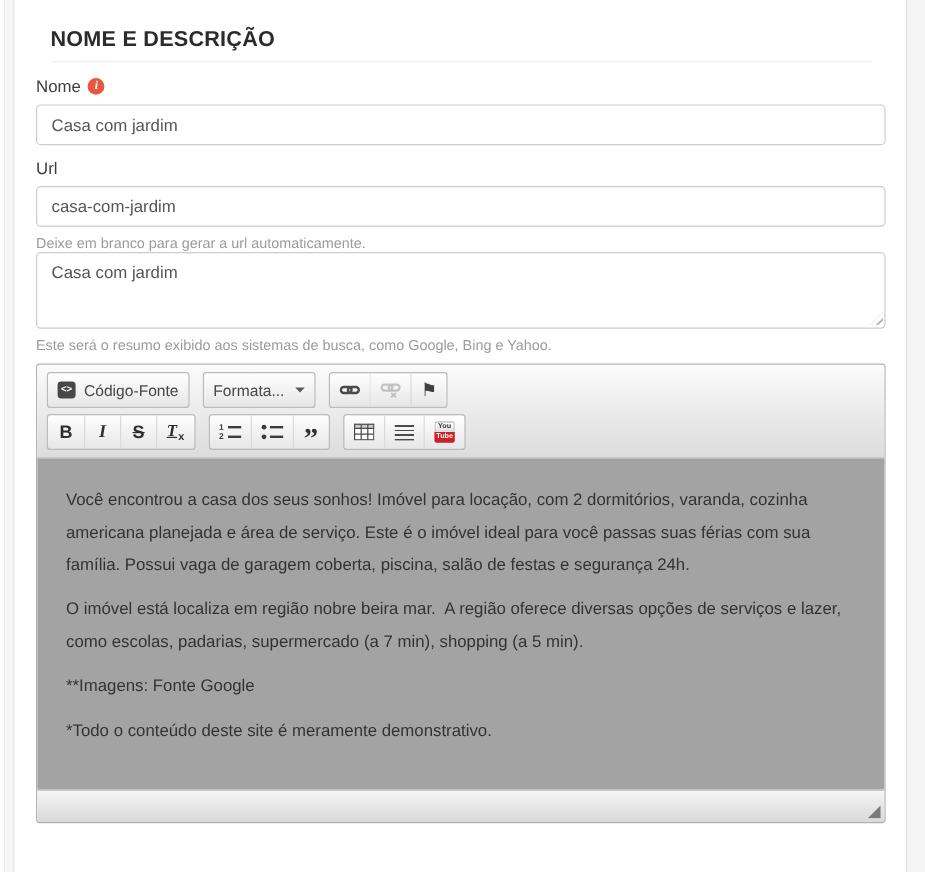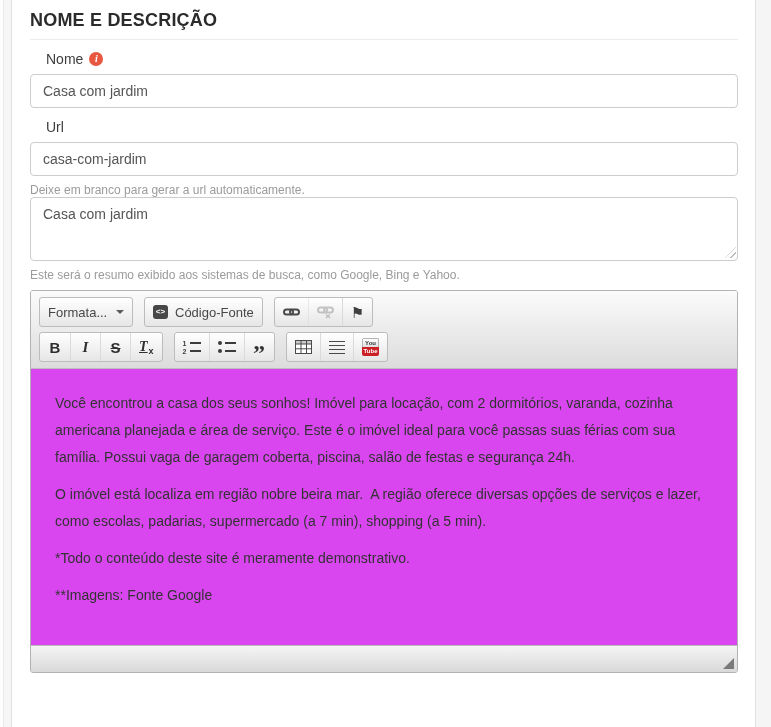--- a/index.html
+++ b/index.html
@@ -13,24 +13,24 @@
     background:linear-gradient(to right,#fdfdfd 0 3px,#ececec 3px 4px,#f6f6f6 4px 100%);
     border-right:1px solid #e2e2e2;
   }
   .gutter-right{
     position:absolute;right:0;top:0;bottom:0;width:15px;
     background:#f5f5f5;border-left:1px solid #e0e0e0;
   }
   .content{position:absolute;left:12px;right:16px;top:0;padding:0 17px 0 18px;}
 
   .section-title{
-    margin:0;padding:10px 0 8px;font-size:18px;font-weight:bold;color:#2b2b2b;
+    margin:12px;padding:10px 0 8px;font-size:18px;font-weight:bold;color:#2b2b2b;
     letter-spacing:.2px;border-bottom:1px solid #ededed;
   }
-  .label-row{display:flex;align-items:center;gap:6px;margin:11px 16px 7px;}
+  .label-row{display:flex;align-items:center;gap:6px;margin:11px 0 7px;}
   .field-label{font-size:14px;color:#3d3d3d;}
   .info-icon{
     width:14px;height:14px;border-radius:50%;background:#e8573f;flex:0 0 auto;
     display:inline-flex;align-items:center;justify-content:center;
   }
   .info-icon::before{content:"i";color:#fff;font:italic bold 10px/1 "Liberation Serif",serif;}
   .text-input{
     display:block;width:100%;box-sizing:border-box;height:34px;
     border:1px solid #ccc;border-radius:4px;padding:6px 12px;
     font-family:"Liberation Sans",sans-serif;font-size:14px;color:#555;background:#fff;outline:none;
@@ -91,21 +91,21 @@
     font:bold 6px/8px "Liberation Sans",sans-serif;color:#333;text-align:center;
     background:linear-gradient(#fff,#ddd);border:1px solid #b4b4b4;border-bottom:none;
     border-radius:2px 2px 0 0;padding:0 2px;
   }
   .yt-bottom{
     font:bold 6px/9px "Liberation Sans",sans-serif;color:#fff;text-align:center;
     background:#cc2027;border-radius:0 0 2px 2px;padding:0 2px;
   }
   .editor-content{
     height:276px;box-sizing:border-box;padding:21px 24px 0;overflow:hidden;
-    font-size:14px;color:#333;background:#d946ef;cursor:text;
+    font-size:14px;color:#333;background:#a3a3a3;cursor:text;
   }
   .editor-content p{margin:0 0 10px;line-height:27px;white-space:pre-wrap;}
   .editor-footer{
     position:relative;height:26px;background:linear-gradient(#f5f5f5,#d9d9d9);
     border-top:1px solid #bcbcbc;
   }
   .footer-grip{
     position:absolute;right:3px;bottom:3px;width:11px;height:11px;background:#7a7a7a;
     clip-path:polygon(100% 0,100% 100%,0 100%);cursor:se-resize;
   }
@@ -136,29 +136,29 @@
     <textarea class="text-area" style="">Casa com jardim</textarea>
     <span class="resize-grip"></span>
   </div>
   <p class="help-text">Este será o resumo exibido aos sistemas de busca, como Google, Bing e Yahoo.</p>
 
 
   <div class="editor">
     <div class="toolbar">
       <div class="tb-row">
         <div class="tb-group">
+          <div class="tb-btn">
+            <span class="source-icon"></span>
+            <span class="btn-label">Código-Fonte</span>
+          </div>
+        </div>
+        <div class="tb-group">
           <div class="tb-btn format-btn">
             <span class="btn-label">Formata...</span>
             <span class="caret-down"></span>
-          </div>
-        </div>
-        <div class="tb-group">
-          <div class="tb-btn">
-            <span class="source-icon"></span>
-            <span class="btn-label">Código-Fonte</span>
           </div>
         </div>
         <div class="tb-group">
           <div class="tb-btn">
             <span style="display:flex;">
               <svg width="17" height="12" viewBox="0 0 17 12">
                   <g fill="none" stroke="#4a4a4a" stroke-width="2">
                     <rect x="1" y="3.5" width="9" height="5" rx="2.5"></rect>
                     <rect x="7" y="3.5" width="9" height="5" rx="2.5"></rect>
                   </g>
@@ -250,22 +250,22 @@
               <span class="yt-bottom">Tube</span>
             </span>
           </div>
         </div>
       </div>
     </div>
 
     <div class="editor-content">
         <p>Você encontrou a casa dos seus sonhos! Imóvel para locação, com 2 dormitórios, varanda, cozinha americana planejada e área de serviço. Este é o imóvel ideal para você passas suas férias com sua família. Possui vaga de garagem coberta, piscina, salão de festas e segurança 24h.</p>
         <p>O imóvel está localiza em região nobre beira mar.  A região oferece diversas opções de serviços e lazer, como escolas, padarias, supermercado (a 7 min), shopping (a 5 min).</p>
+        <p>**Imagens: Fonte Google</p>
         <p>*Todo o conteúdo deste site é meramente demonstrativo.</p>
-        <p>**Imagens: Fonte Google</p>
       </div>
 
     <div class="editor-footer">
       <span class="footer-grip"></span>
     </div>
   </div>
 
 </div>
 
 </body></html>

